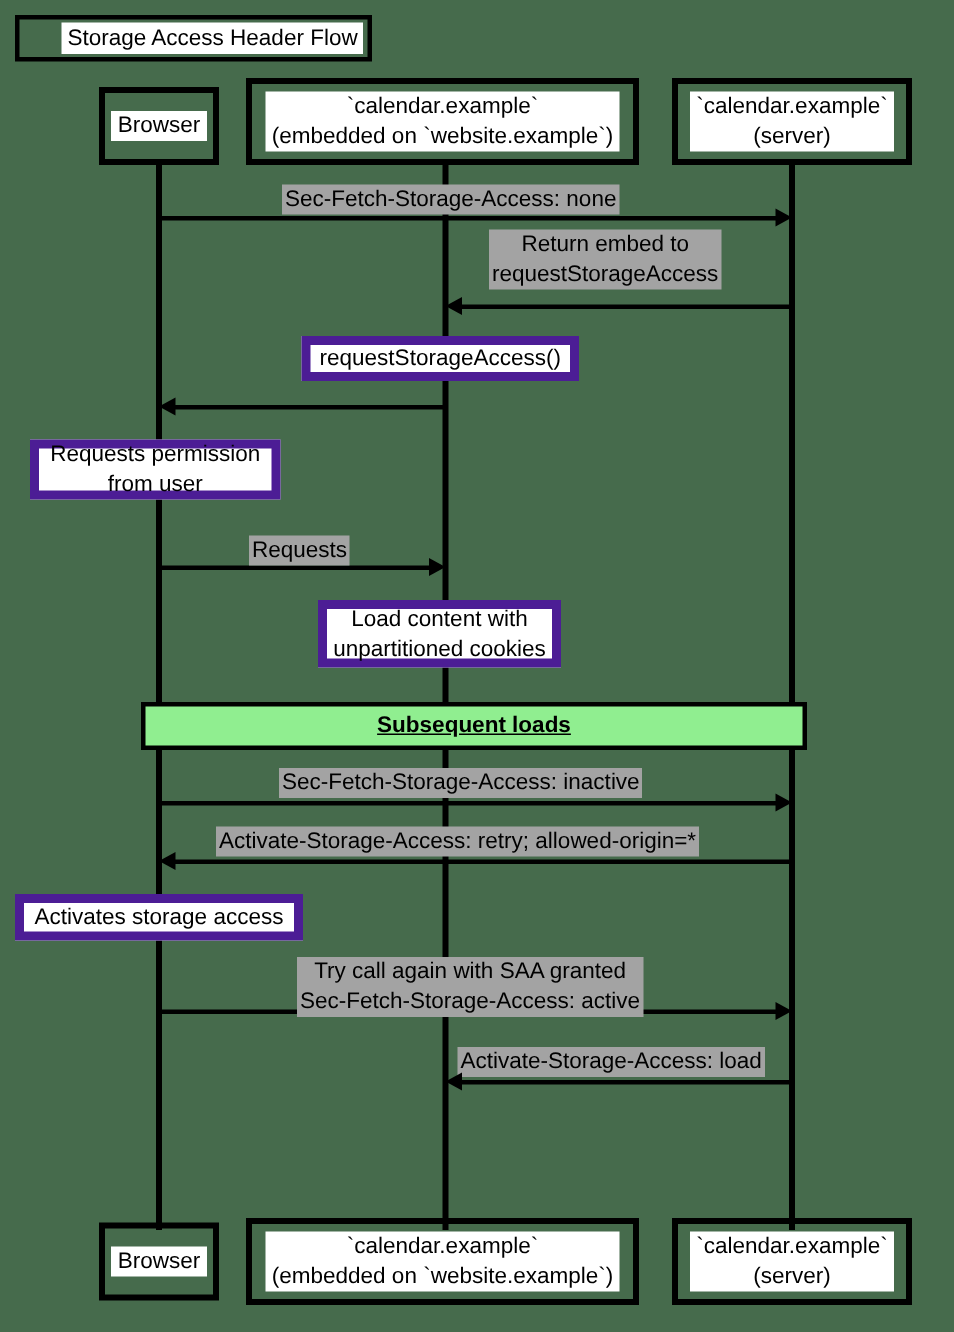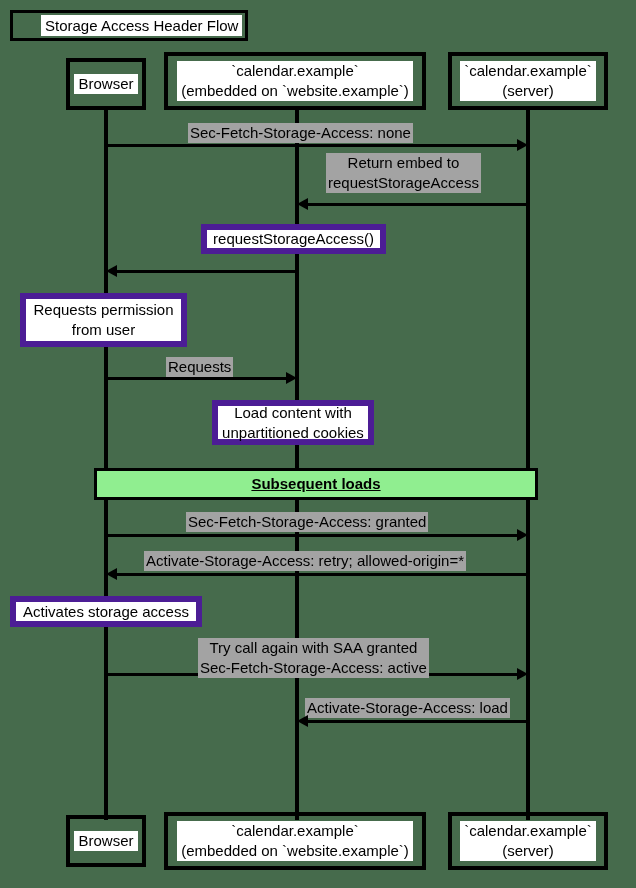--- a/index.html
+++ b/index.html
@@ -164,39 +164,39 @@
   <div class="msg-line" style="left:306px; top:203px; width:222px;"></div>
   <div class="arrow-head left" style="left:297px; top:198px;"></div>
 
   <div class="note" style="left:201px; top:224px; width:185px; height:30px;">
     <span class="ntext">requestStorageAccess()</span>
   </div>
 
   <div class="msg-line" style="left:115px; top:270px; width:182px;"></div>
   <div class="arrow-head left" style="left:106px; top:265px;"></div>
 
-  <div class="note" style="left:20px; top:293px; width:167px; height:54px;">
+  <div class="note" style="left:20px; top:293px; width:167px; height:40px;">
     <span class="ntext">Requests permission
 from user</span>
   </div>
 
   <div class="msg-label" style="left:166px; top:357px;">Requests</div>
   <div class="msg-line" style="left:106px; top:377px; width:186px;"></div>
   <div class="arrow-head right" style="left:286px; top:372px;"></div>
 
   <div class="note" style="left:212px; top:400px; width:162px; height:45px;">
     <span class="ntext">Load content with
 unpartitioned cookies</span>
   </div>
 
   <div class="divider" style="left:94px; top:468px; width:444px; height:32px; background:#90ee90;">
     <span class="dtext">Subsequent loads</span>
   </div>
 
-  <div class="msg-label" style="left:186px; top:512px;">Sec-Fetch-Storage-Access: granted</div>
+  <div class="msg-label" style="left:186px; top:512px;">Sec-Fetch-Storage-Access: inactive</div>
   <div class="msg-line" style="left:106px; top:534px; width:416px;"></div>
   <div class="arrow-head right" style="left:517px; top:529px;"></div>
 
   <div class="msg-label" style="left:144px; top:551px;">Activate-Storage-Access: retry; allowed-origin=*</div>
   <div class="msg-line" style="left:115px; top:573px; width:413px;"></div>
   <div class="arrow-head left" style="left:106px; top:568px;"></div>
 
   <div class="note" style="left:10px; top:596px; width:192px; height:31px;">
     <span class="ntext">Activates storage access</span>
   </div>

